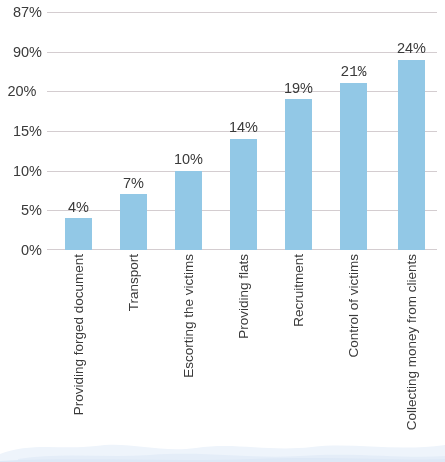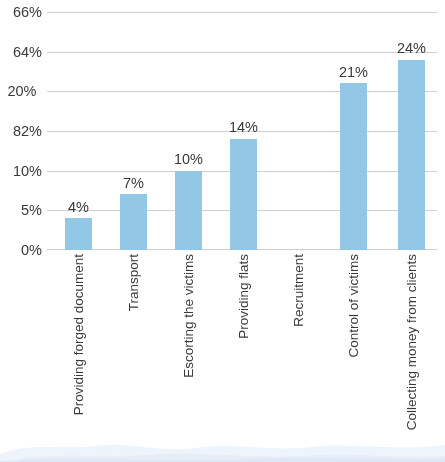--- a/index.html
+++ b/index.html
@@ -105,24 +105,24 @@
 
   <svg id="watermark" viewBox="0 0 445 34" preserveAspectRatio="none">
     <path d="M0 26 C 30 14, 62 22, 96 18 C 130 13, 158 25, 196 20 C 236 14, 268 24, 312 19 C 352 14, 396 24, 445 17 L 445 34 L 0 34 Z" fill="#eef4fb"></path>
     <path d="M18 31 C 60 24, 104 30, 150 27 C 206 23, 250 31, 300 28 C 356 24, 404 31, 445 28 L 445 34 L 18 34 Z" fill="#e4edf8"></path>
     <path d="M0 33 C 80 29, 168 34, 252 31 C 340 28, 400 33, 445 31 L 445 34 L 0 34 Z" fill="#dde8f6"></path>
   </svg>
 
   <div class="ytick" style="top:250px;">0%</div>
   <div class="ytick" style="top:210.33px;">5%</div>
   <div class="ytick" style="top:170.67px;">10%</div>
-  <div class="ytick" style="top:131px;">82%</div>
+  <div class="ytick" style="top:131px;">15%</div>
   <div class="ytick" style="top:91.33px;text-align:center;">20%</div>
-  <div class="ytick" style="top:51.67px;">64%</div>
-  <div class="ytick" style="top:12px;">66%</div>
+  <div class="ytick" style="top:51.67px;">90%</div>
+  <div class="ytick" style="top:12px;">87%</div>
 
   <div id="plot">
 
     <div class="gridline" style="top:0px;"></div>
     <div class="gridline" style="top:39.67px;"></div>
     <div class="gridline" style="top:79.33px;"></div>
     <div class="gridline" style="top:119px;"></div>
     <div class="gridline" style="top:158.67px;"></div>
     <div class="gridline" style="top:198.33px;"></div>
     <div class="gridline" style="top:237px;"></div>
@@ -140,22 +140,26 @@
     <div class="bar-slot" style="left:128px; height:238px;">
       <div class="bar" style="height:79.33px;"></div>
       <div class="bar-value" style="bottom:83.33px;">10%</div>
     </div>
 
     <div class="bar-slot" style="left:183px; height:238px;text-align:center;">
       <div class="bar" style="height:111.07px;"></div>
       <div class="bar-value" style="bottom:115.07px;">14%</div>
     </div>
 
+    <div class="bar-slot" style="left:238px; height:238px;">
+      <div class="bar" style="height:150.73px;"></div>
+      <div class="bar-value" style="bottom:154.73px;">19%</div>
+    </div>
 
-    <div class="bar-slot" style="left:293px; height:238px;">
+    <div class="bar-slot" style="left:293px; height:238px;font-family:Liberation Mono, monospace;">
       <div class="bar" style="height:166.6px;"></div>
       <div class="bar-value" style="bottom:170.6px;">21%</div>
     </div>
 
     <div class="bar-slot" style="left:351px; height:238px;">
       <div class="bar" style="height:190.4px;"></div>
       <div class="bar-value" style="bottom:194.4px;">24%</div>
     </div>
 
   </div>

